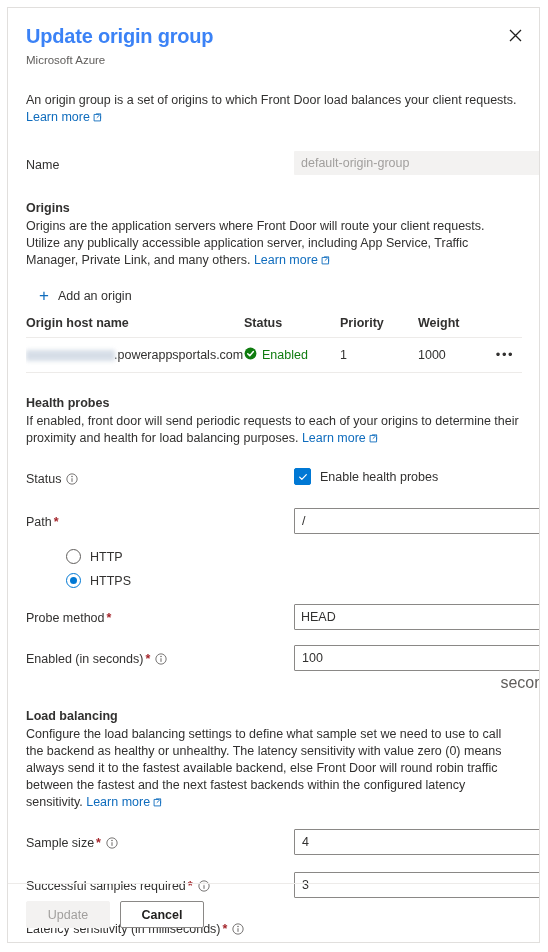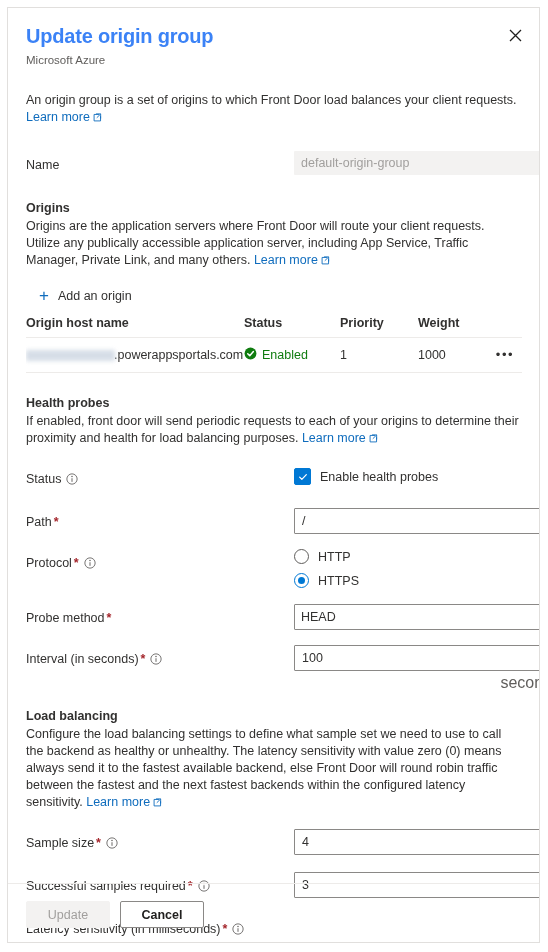--- a/index.html
+++ b/index.html
@@ -394,27 +394,20 @@
       <div class="frow">
         <div class="flabel">
           <span>Path</span><span class="req">*</span>
         </div>
         <div class="fctl">
           <input type="text" value="/" style="">
         </div>
       </div>
 
       <div class="frow">
-        <div class="flabel">
-          <span>Protocol</span><span class="req">*</span><span class="infoico"><svg width="12" height="12" viewBox="0 0 14 14" aria-hidden="true">
-                <circle cx="7" cy="7" r="6" stroke="#605e5c" stroke-width="1" fill="none"></circle>
-                <circle cx="7" cy="4.1" r="0.85" fill="#605e5c"></circle>
-                <path d="M7 6.1v4.2" stroke="#605e5c" stroke-width="1.1"></path>
-              </svg></span>
-        </div>
         <div class="fctl">
           <div class="radio">
             <span class="rcirc"></span>
             <span class="lbl">HTTP</span>
           </div>
           <div class="radio" style="margin-bottom:0;">
             <span class="rcirc on"></span>
             <span class="lbl">HTTPS</span>
           </div>
         </div>
@@ -433,21 +426,21 @@
               <svg width="12" height="8" viewBox="0 0 12 8" aria-hidden="true">
                   <path d="M1 1.5 L6 6.3 L11 1.5" stroke="#323130" stroke-width="1.1" fill="none"></path>
                 </svg>
             </span>
           </div>
         </div>
       </div>
 
       <div class="frow">
         <div class="flabel">
-          <span>Interval (in seconds)</span><span class="req">*</span><span class="infoico"><svg width="12" height="12" viewBox="0 0 14 14" aria-hidden="true">
+          <span>Enabled (in seconds)</span><span class="req">*</span><span class="infoico"><svg width="12" height="12" viewBox="0 0 14 14" aria-hidden="true">
                 <circle cx="7" cy="7" r="6" stroke="#605e5c" stroke-width="1" fill="none"></circle>
                 <circle cx="7" cy="4.1" r="0.85" fill="#605e5c"></circle>
                 <path d="M7 6.1v4.2" stroke="#605e5c" stroke-width="1.1"></path>
               </svg></span>
         </div>
         <div class="fctl">
           <input type="text" value="100" style="">
           <div class="suffix">seconds</div>
         </div>
       </div>

